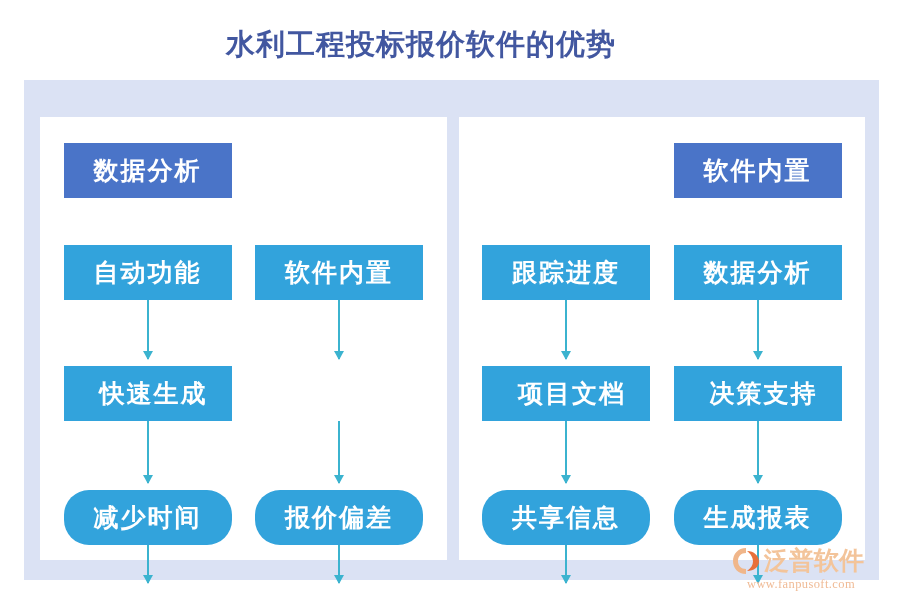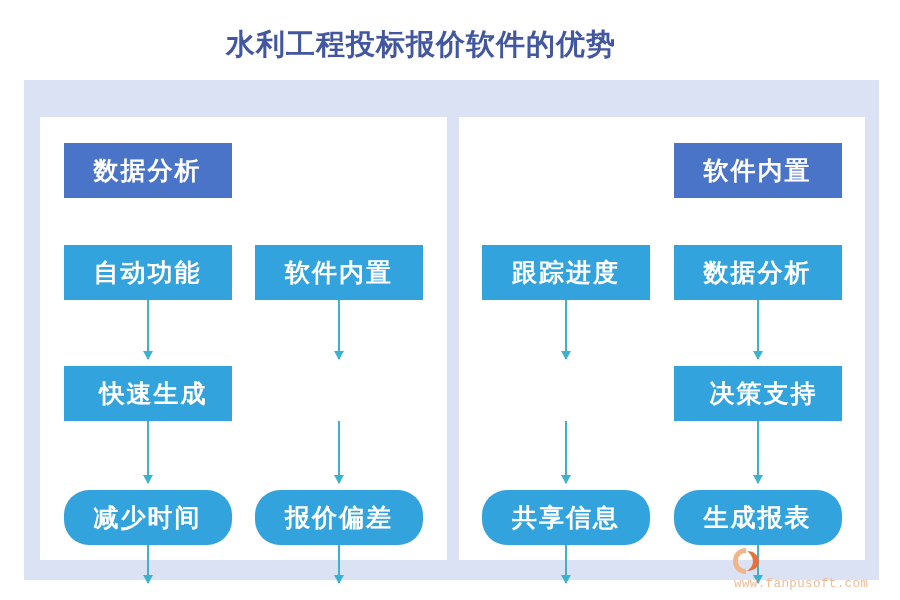--- a/index.html
+++ b/index.html
@@ -142,22 +142,22 @@
     letter-spacing: 0px;
     line-height: 30px;
     margin-left: 2px;
     white-space: nowrap;
   }
   .wm-url {
     font-size: 12.5px;
     color: #f0bb96;
     letter-spacing: 0.4px;
     margin-top: 1px;
-    margin-left: 2px;
-    font-family: Liberation Mono, monospace;
+    margin-left: 15px;
+    font-family: Liberation Serif, serif;
     white-space: nowrap;
   }
 </style>
 </head>
 <body>
 
 <div class="page-title">水利工程投标报价软件的优势</div>
 
 <div class="outer-frame"></div>
 
@@ -187,20 +187,21 @@
     </div>
   </div>
 
   <div class="panel">
     <div class="panel-cols">
 
       <div class="col">
         <div class="arrow a1"></div>
         <div class="node lvl1">跟踪进度</div>
         <div class="arrow a2"></div>
+        <div class="node lvl2">项目文档</div>
         <div class="arrow a3"></div>
         <div class="node lvl3">共享信息</div>
       </div>
 
       <div class="col">
         <div class="node lvl0">软件内置</div>
         <div class="arrow a1"></div>
         <div class="node lvl1">数据分析</div>
         <div class="arrow a2"></div>
         <div class="node lvl2">决策支持</div>
@@ -214,15 +215,16 @@
 </div>
 
 <div class="watermark">
   <div class="wm-row">
     <div class="wm-mark">
       <svg width="30" height="30" viewBox="0 0 30 30" aria-hidden="true">
         <path d="M14 2 C6 2 1 8 1 15 C1 22 6 28 14 28 L14 23 C9 23 6 19.5 6 15 C6 10.5 9 7 14 7 Z" fill="#f0b68a"></path>
         <path d="M15 5 C22 5 27 10 27 15.5 C27 21 22 25 15 25 C19 22 21 19 21 15.5 C21 11.5 18.5 7.5 15 5 Z" fill="#e8703a"></path>
       </svg>
     </div>
+    <div class="wm-text">泛普软件</div>
   </div>
   <div class="wm-url">www.fanpusoft.com</div>
 </div>
 
 </body></html>

